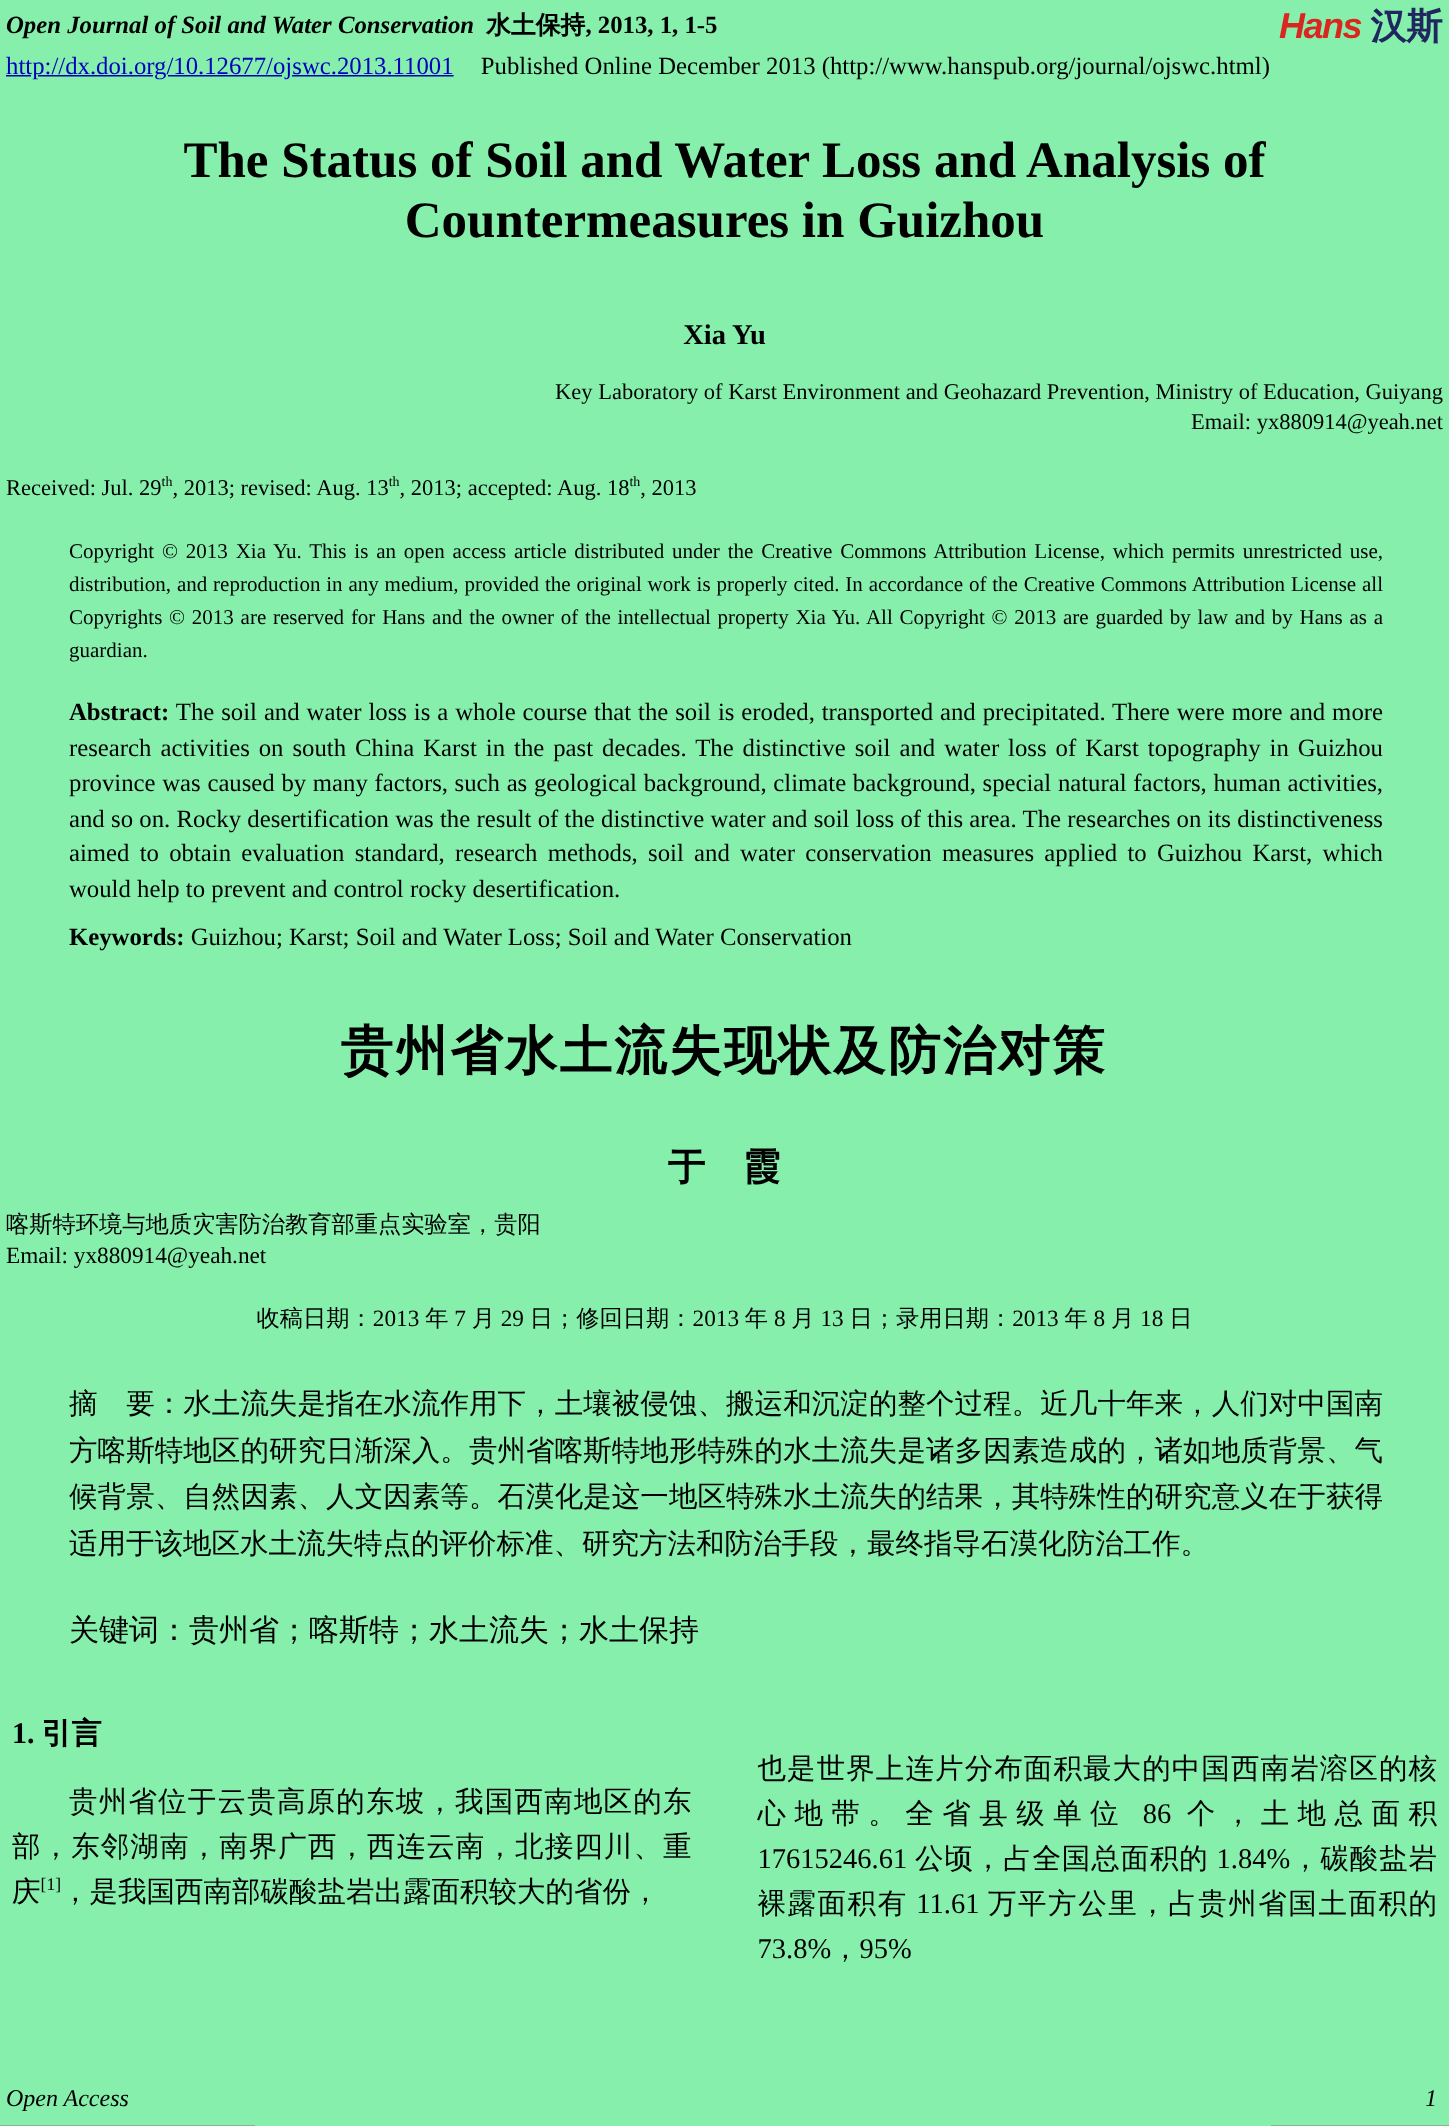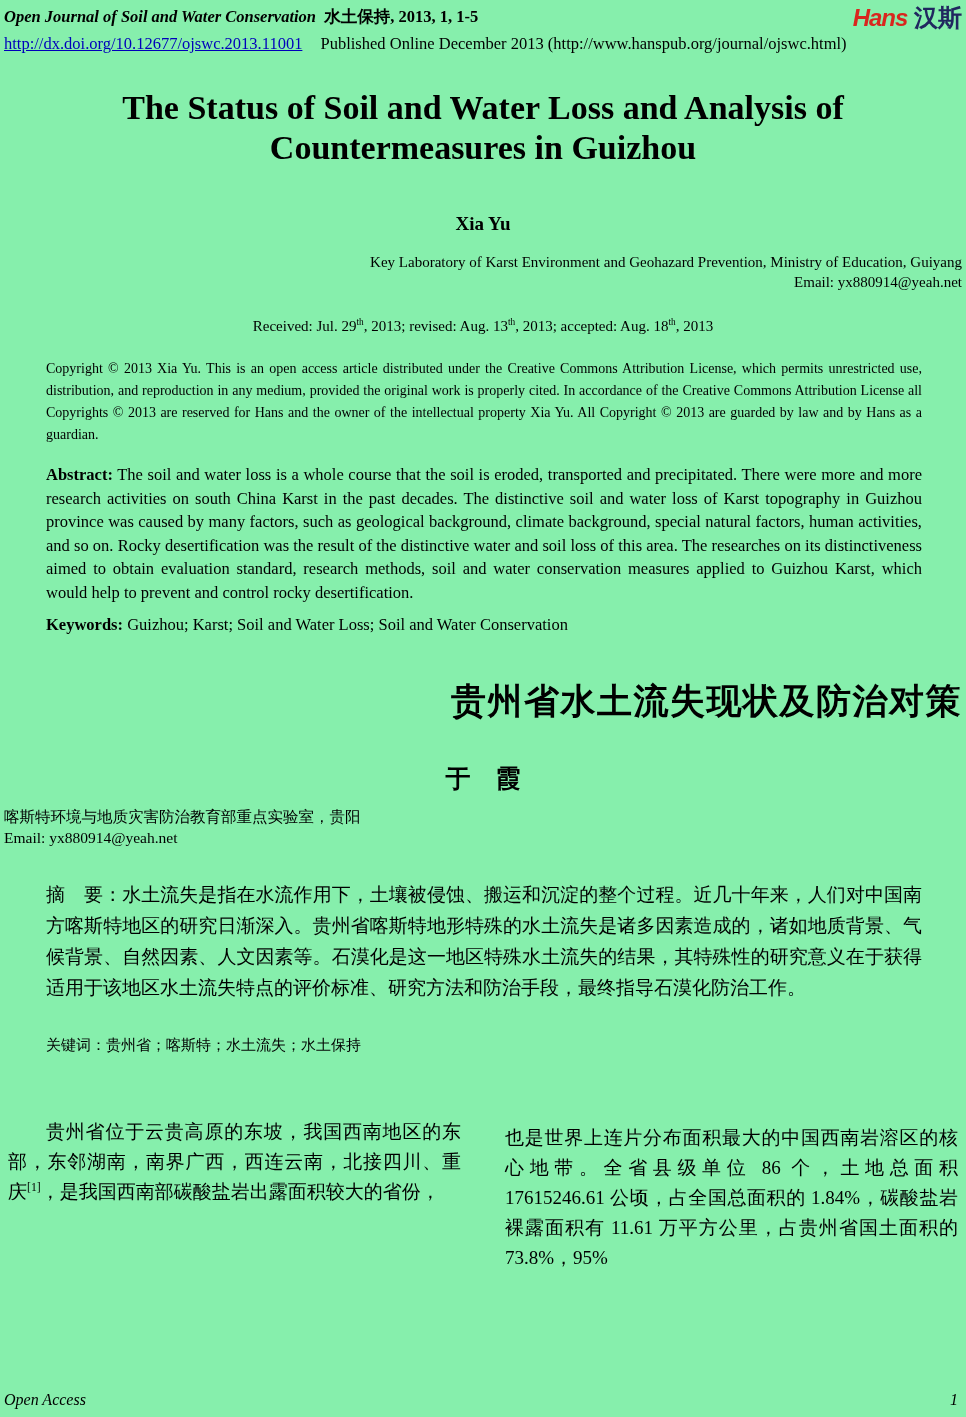--- a/index.html
+++ b/index.html
@@ -26,53 +26,53 @@
   .pub-info { margin-left:14px; }
 
   
   .title-en {
     margin-top:34px;
     text-align:center;
     font-size:34px; line-height:40px; font-weight:bold;
   }
   .author-en { margin-top:44px; text-align:center; font-size:19px; font-weight:bold; line-height:24px; }
   .affil-block { margin-top:16px; text-align:right; font-size:15px; line-height:20px; }
-  .received { margin-top:24px; text-align:center; font-size:15px; line-height:20px; }
+  .received { margin-top:24px; font-size:15px; line-height:20px; }
   sup { font-size:0.62em; vertical-align:super; line-height:0; }
 
   .copyright {
     margin:22px 40px 0 42px;
     font-size:14px; line-height:22px;
     text-align:justify;
   }
   .abstract-en {
     margin:17px 40px 0 42px;
     font-size:16.5px; line-height:23.5px;
     text-align:justify;
   }
   .keywords-en { margin:9px 40px 0 42px; font-size:16.5px; line-height:23px; }
   .b { font-weight:bold; }
 
   
   .title-cn {
-    margin-top:44px; text-align:right;
+    margin-top:44px; text-align:center;
     font-family:"Liberation Sans", sans-serif;
     font-size:35px; line-height:42px; font-weight:bold; letter-spacing:1.5px;
   }
   .author-cn { margin-top:44px; text-align:center; font-size:25px; font-weight:bold; line-height:25px; }
   .affil-cn { margin-top:15px; font-size:15.5px; line-height:21px; }
   .dates-cn { margin-top:22px; text-align:center; font-size:15.5px; line-height:20px; }
 
   .abstract-cn {
     margin:31px 40px 0 42px;
     font-size:19px; line-height:31px;
     text-align:justify; text-justify:inter-ideograph;
   }
   .label-hei { font-family:"Liberation Sans", sans-serif; font-weight:normal; }
-  .keywords-cn { margin:29px 40px 0 42px; font-size:15px; line-height:26px; }
+  .keywords-cn { margin:29px 40px 0 42px; font-size:20px; line-height:26px; }
 
   
   .columns { display:flex; margin:42px 4px 0 4px; gap:44px; }
   .col { width:458px; font-size:19px; line-height:30px; text-align:justify; text-justify:inter-ideograph; }
   .sec-heading { font-size:20px; line-height:28px; font-weight:bold; }
   .sec-heading .cjk { font-family:"Liberation Sans", sans-serif; }
   .col-left p { margin-top:17px; text-indent:2em; }
   .col-right { padding-top:23px; }
 
   
@@ -122,27 +122,29 @@
 
     <div class="title-cn">贵州省水土流失现状及防治对策</div>
 
     <div class="author-cn">于　霞</div>
 
     <div class="affil-cn">
       <div>喀斯特环境与地质灾害防治教育部重点实验室，贵阳</div>
       <div>Email: yx880914@yeah.net</div>
     </div>
 
+    <div class="dates-cn">收稿日期：2013 年 7 月 29 日；修回日期：2013 年 8 月 13 日；录用日期：2013 年 8 月 18 日</div>
 
     <div class="abstract-cn"><span class="label-hei">摘　要：</span><span>水土流失是指在水流作用下，土壤被侵蚀、搬运和沉淀的整个过程。近几十年来，人们对中国南方喀斯特地区的研究日渐深入。贵州省喀斯特地形特殊的水土流失是诸多因素造成的，诸如地质背景、气候背景、自然因素、人文因素等。石漠化是这一地区特殊水土流失的结果，其特殊性的研究意义在于获得适用于该地区水土流失特点的评价标准、研究方法和防治手段，最终指导石漠化防治工作。</span></div>
 
     <div class="keywords-cn"><span class="label-hei">关键词：</span><span>贵州省；喀斯特；水土流失；水土保持</span></div>
 
     <div class="columns">
       <div class="col col-left">
+        <div class="sec-heading"><span>1. </span><span class="cjk">引言</span></div>
         <p><span>贵州省位于云贵高原的东坡，我国西南地区的东部，东邻湖南，南界广西，西连云南，北接四川、重庆</span><sup>[1]</sup><span>，是我国西南部碳酸盐岩出露面积较大的省份，</span></p>
       </div>
       <div class="col col-right">
         <span>也是世界上连片分布面积最大的中国西南岩溶区的核心地带。全省县级单位 86 个，土地总面积 17615246.61 公顷，占全国总面积的 1.84%，碳酸盐岩裸露面积有 11.61 万平方公里，占贵州省国土面积的 73.8%，95%</span>
       </div>
     </div>
 
   </div>
 
   <div class="footer">

